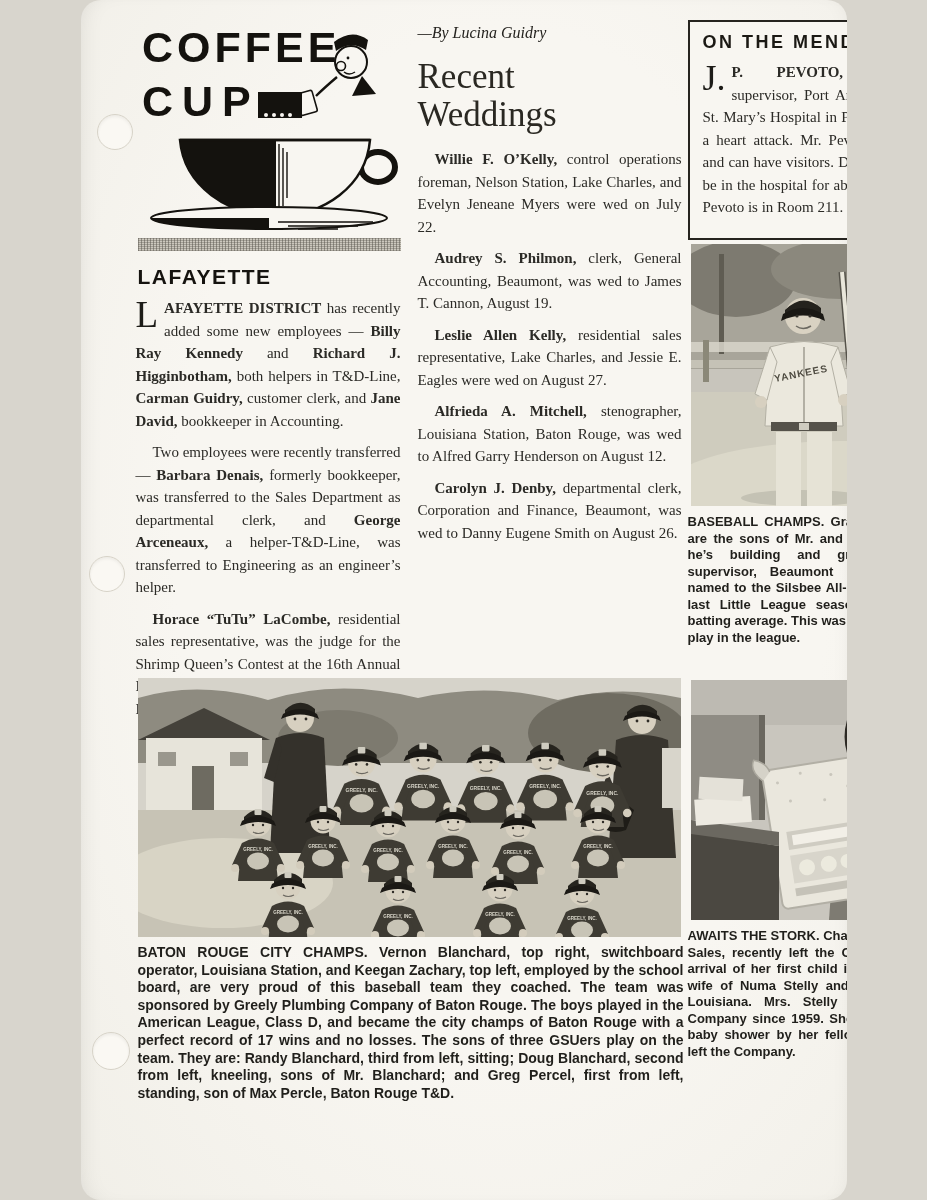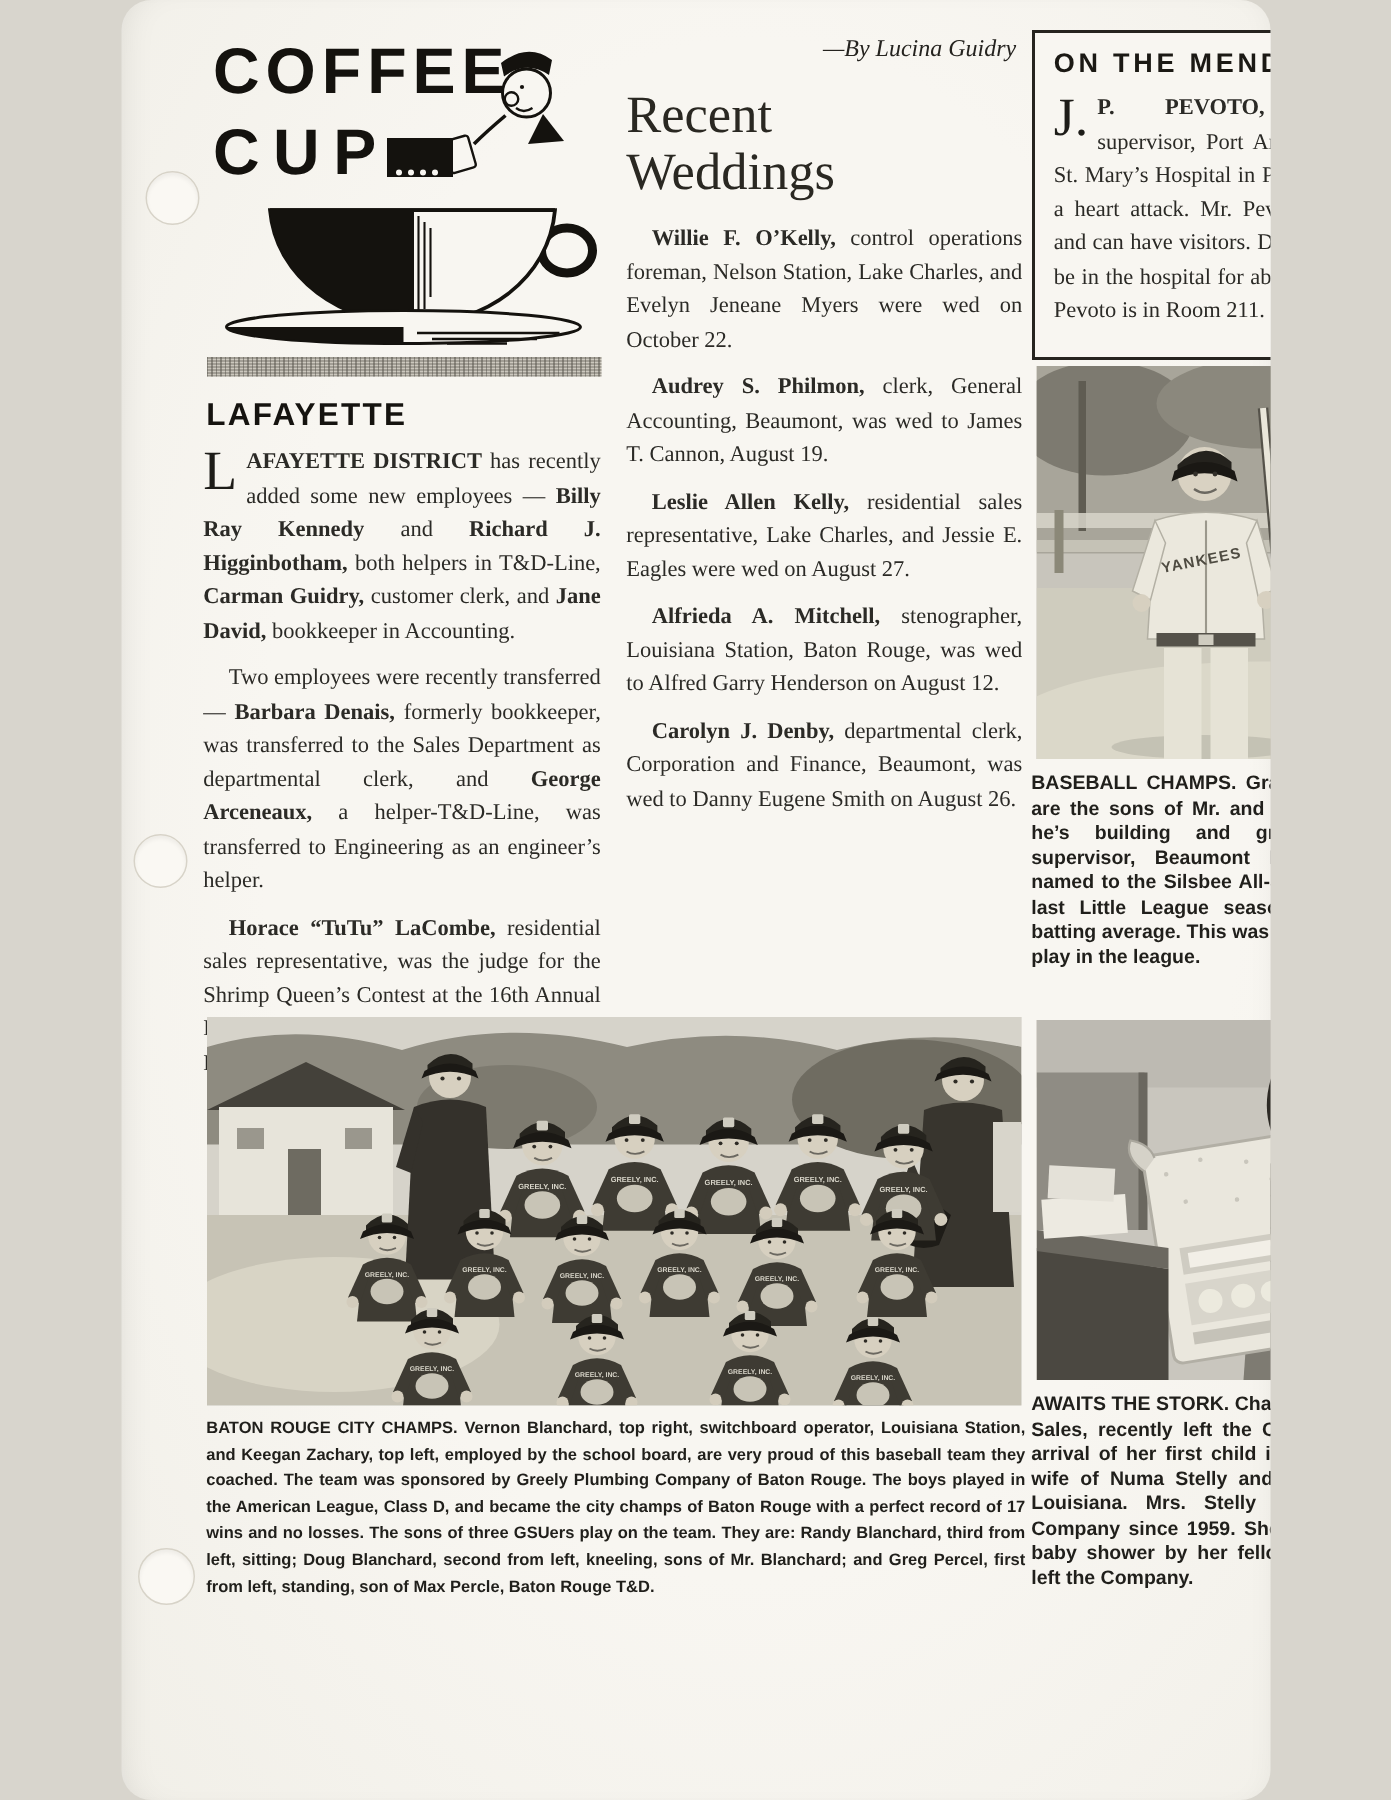--- a/index.html
+++ b/index.html
@@ -16,36 +16,36 @@
   
   .bodytext{font-size:15px;line-height:22.5px;text-align:justify;}
   .bodytext p{margin:0 0 9px 0;}
   .bodytext p.indent{text-indent:17px;}
   .b{font-weight:bold;}
   .sp{letter-spacing:3px;}
   .dropcap{float:left;font-size:37px;line-height:30px;padding:3px 6px 0 0;font-weight:400;color:#1d1c18;}
   
   .lafayette-h{font-family:Liberation Sans, sans-serif;font-weight:800;font-size:21px;letter-spacing:1.5px;color:#15130f;margin:14px 0 8px 2px;}
   .weddings-h{font-size:35px;line-height:38px;color:#2a2822;margin:16px 0 14px 0;font-weight:400;}
-  .byline{font-style:italic;font-size:16px;text-align:right;padding-right:4px;margin:8px 0 2px 0;color:#25231f;}
+  .byline{font-style:italic;font-size:16px;padding-right:4px;margin:8px 0 2px 0;color:#25231f;}
   
   .halftone{height:13px;margin:6px 0 4px 2px;background-color:#ccc8be;
     background-image:repeating-linear-gradient(90deg, rgba(85,82,74,.5) 0 1px, transparent 1px 3px),
                      repeating-linear-gradient(0deg, rgba(85,82,74,.35) 0 1px, transparent 1px 2px);}
   
   .mend-box{position:absolute;left:0;top:0;width:270px;border:2px solid #26241f;background:#f8f6f1;padding:8px 13px 10px 13px;}
   .mend-title{font-family:"Liberation Sans",sans-serif;font-weight:700;font-size:18px;letter-spacing:2.5px;color:#1b1914;margin:2px 0 8px 0;}
   .mend-box .dropcap{font-size:36px;line-height:29px;}
   
   .photo{position:absolute;background:#cfccc4;overflow:hidden;}
   .photo svg{display:block;}
   
   .caption{position:absolute;font-family:"Liberation Sans",sans-serif;font-weight:700;color:#201f1b;text-align:justify;}
   .cap-right{width:298px;font-size:13px;line-height:16.5px;}
-  .cap-wide{width:546px;font-size:11px;line-height:17.6px;}
+  .cap-wide{width:546px;font-size:14px;line-height:17.6px;}
   .pagenum{position:absolute;left:831px;top:1097px;font-style:italic;font-weight:700;font-size:16px;color:#201f1b;margin-top:36px;}
   
   .punch{position:absolute;border-radius:50%;border:1px solid #d7d3c8;background:#faf8f3;box-shadow:inset 0 2px 3px rgba(0,0,0,.05);}
   .p1{left:16px;top:114px;width:34px;height:34px;}
   .p2{left:8px;top:556px;width:34px;height:34px;}
   .p3{left:11px;top:1032px;width:36px;height:36px;}
   .logo-svg{display:block;margin-left:2px;}
 </style>
 </head>
 <body>
@@ -104,21 +104,21 @@
     </div>
   </div>
 
   <div class="col2">
     <div class="byline">—By Lucina Guidry</div>
     <div class="weddings-h">
       <div>Recent</div>
       <div>Weddings</div>
     </div>
     <div class="bodytext">
-      <p class="indent"><span><span class="b">Willie F. O’Kelly,</span><span> control operations foreman, Nelson Station, Lake Charles, and Evelyn Jeneane Myers were wed on October 22.</span></span></p>
+      <p class="indent"><span><span class="b">Willie F. O’Kelly,</span><span> control operations foreman, Nelson Station, Lake Charles, and Evelyn Jeneane Myers were wed on July 22.</span></span></p>
       <p class="indent"><span><span class="b">Audrey S. Philmon,</span><span> clerk, General Accounting, Beaumont, was wed to James T. Cannon, August 19.</span></span></p>
       <p class="indent"><span><span class="b">Leslie Allen Kelly,</span><span> residential sales representative, Lake Charles, and Jessie E. Eagles were wed on August 27.</span></span></p>
       <p class="indent"><span><span class="b">Alfrieda A. Mitchell,</span><span> stenographer, Louisiana Station, Baton Rouge, was wed to Alfred Garry Henderson on August 12.</span></span></p>
       <p class="indent"><span><span class="b">Carolyn J. Denby,</span><span> departmental clerk, Corporation and Finance, Beaumont, was wed to Danny Eugene Smith on August 26.</span></span></p>
     </div>
   </div>
 
   <div class="col3">
     <div class="mend-box">
       <div class="mend-title">ON THE MEND</div>

